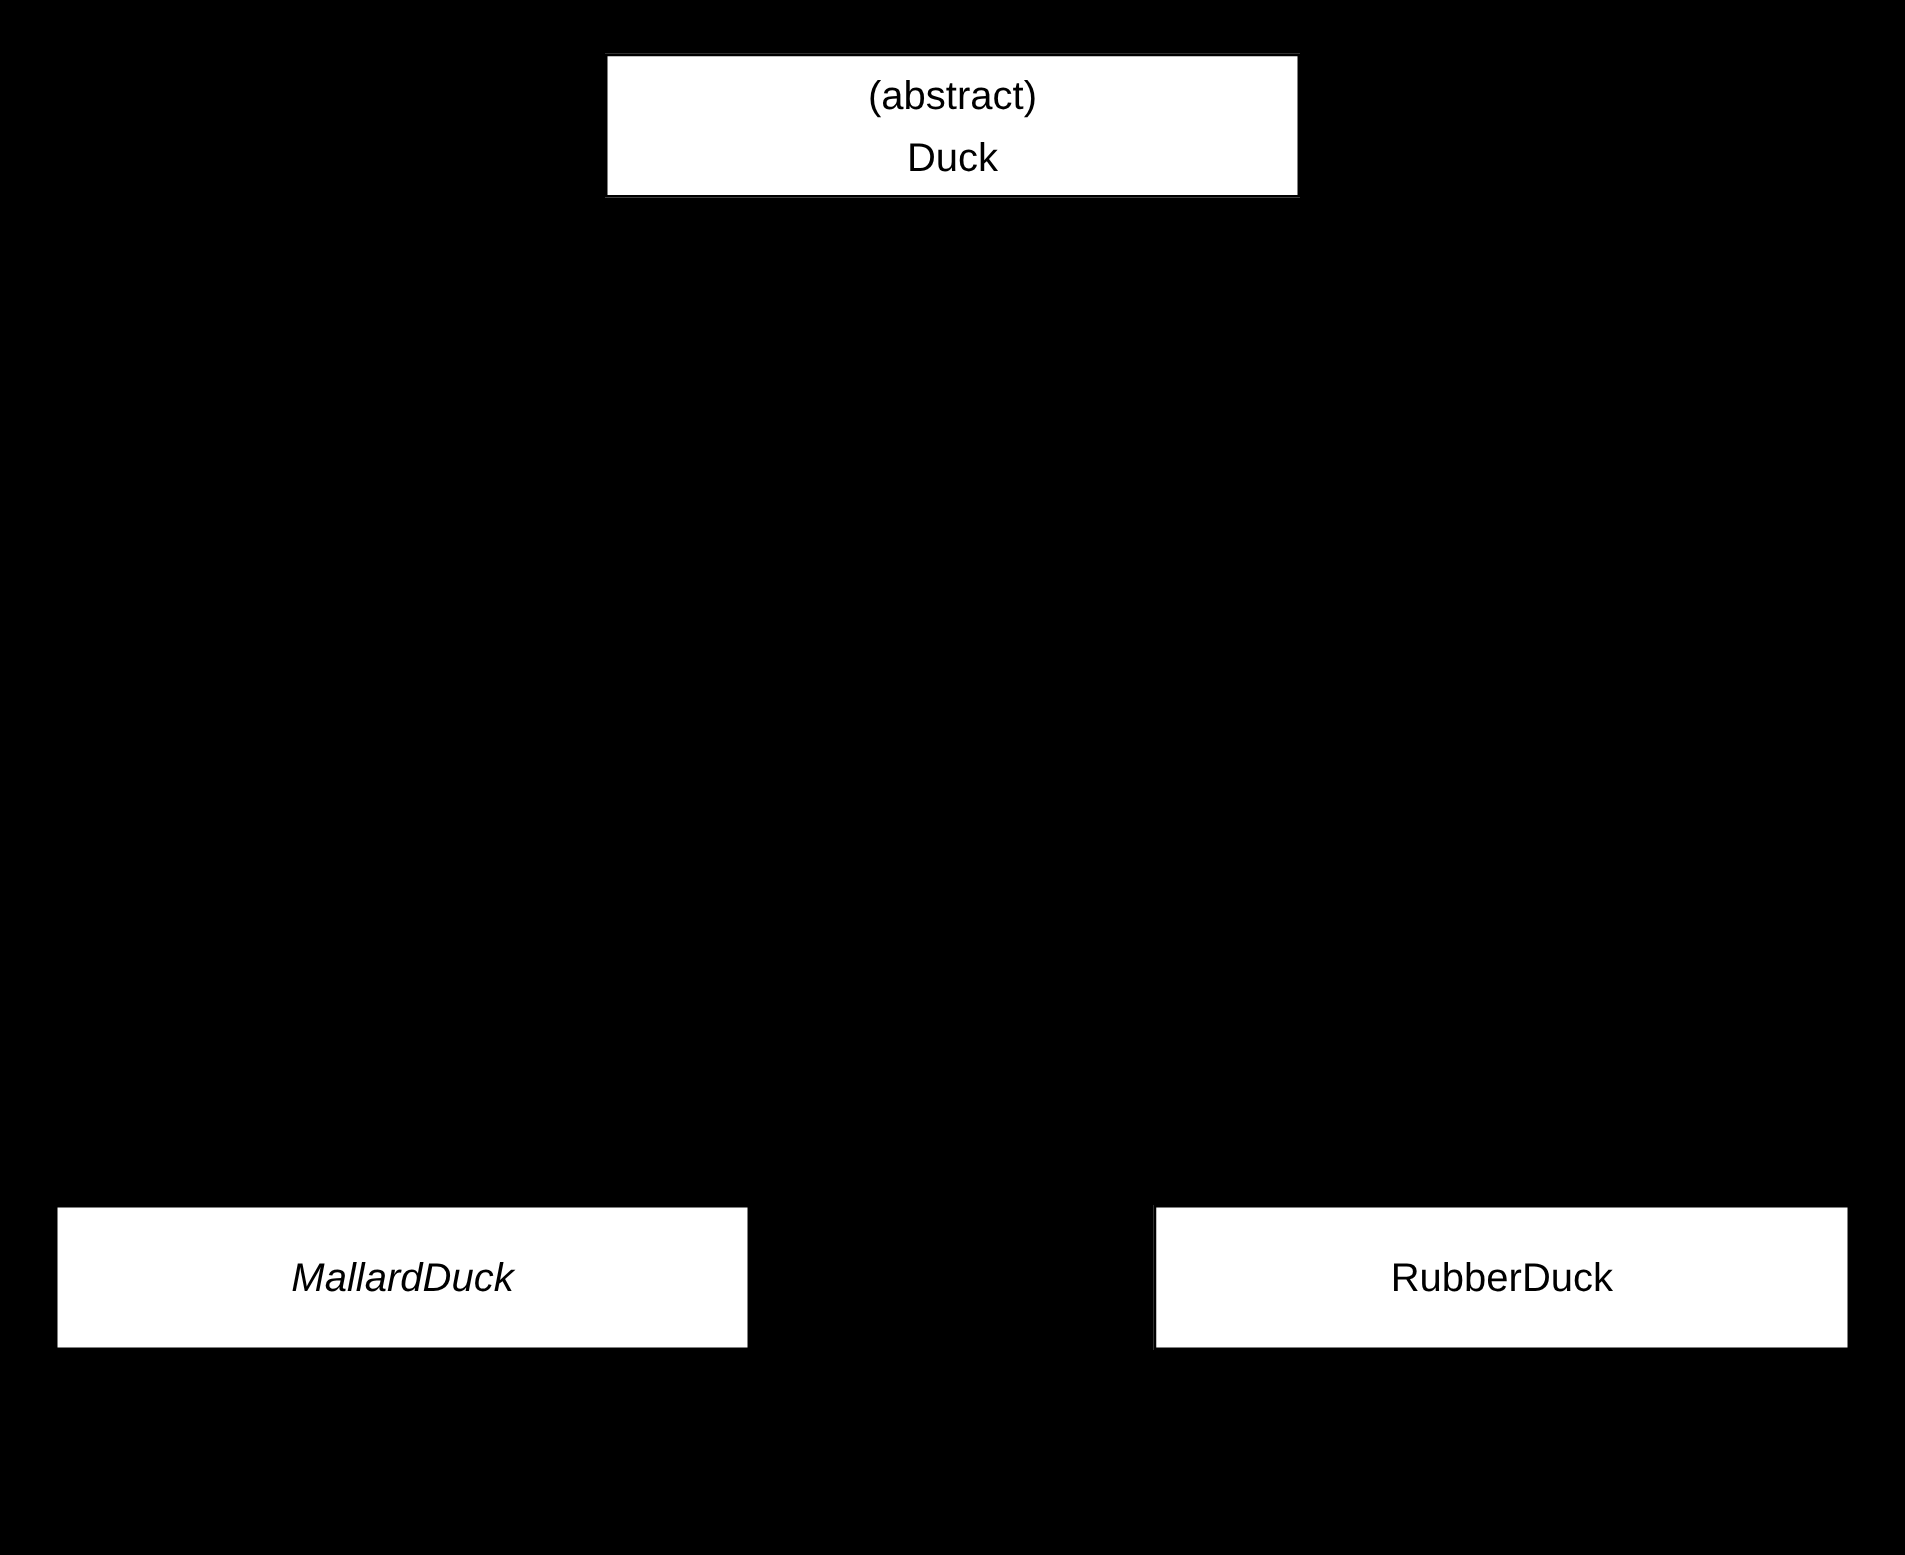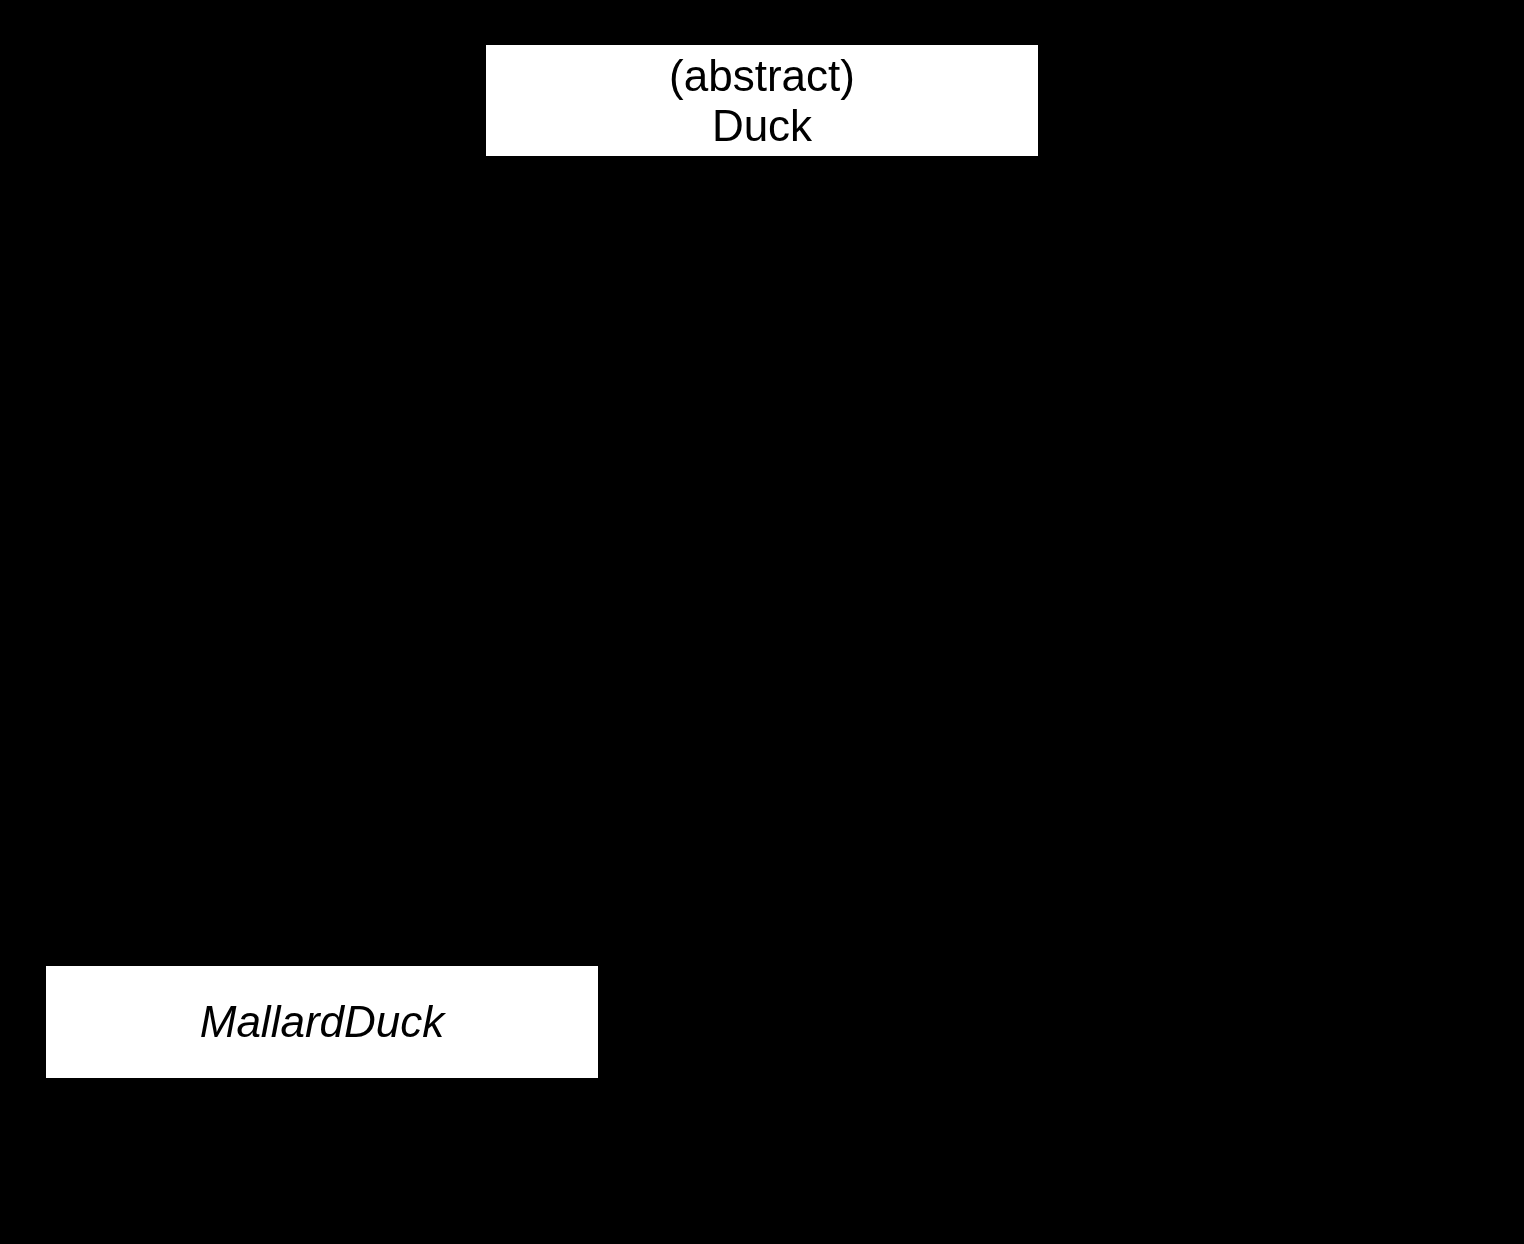--- a/index.html
+++ b/index.html
@@ -22,21 +22,21 @@
   .class-node {
     position: absolute;
     background: #ffffff;
     border: 2px solid #000000;
     box-sizing: border-box;
     display: flex;
     flex-direction: column;
     align-items: center;
     justify-content: center;
     color: #000000;
-    font-size: 44px;
+    font-size: 32px;
     line-height: 50px;
     text-align: center;
     white-space: nowrap;
   }
   .node-duck {
     left: 484px;
     top: 43px;
     width: 556px;
     height: 115px;
   }
@@ -65,14 +65,17 @@
 
   <div class="class-node node-duck">
     <span class="class-stereotype">(abstract)</span>
     <span class="class-name">Duck</span>
   </div>
 
   <div class="class-node node-mallard">
     <span class="class-name">MallardDuck</span>
   </div>
 
+  <div class="class-node node-rubber">
+    <span class="class-name">RubberDuck</span>
+  </div>
 
 </div>
 
 </body></html>

